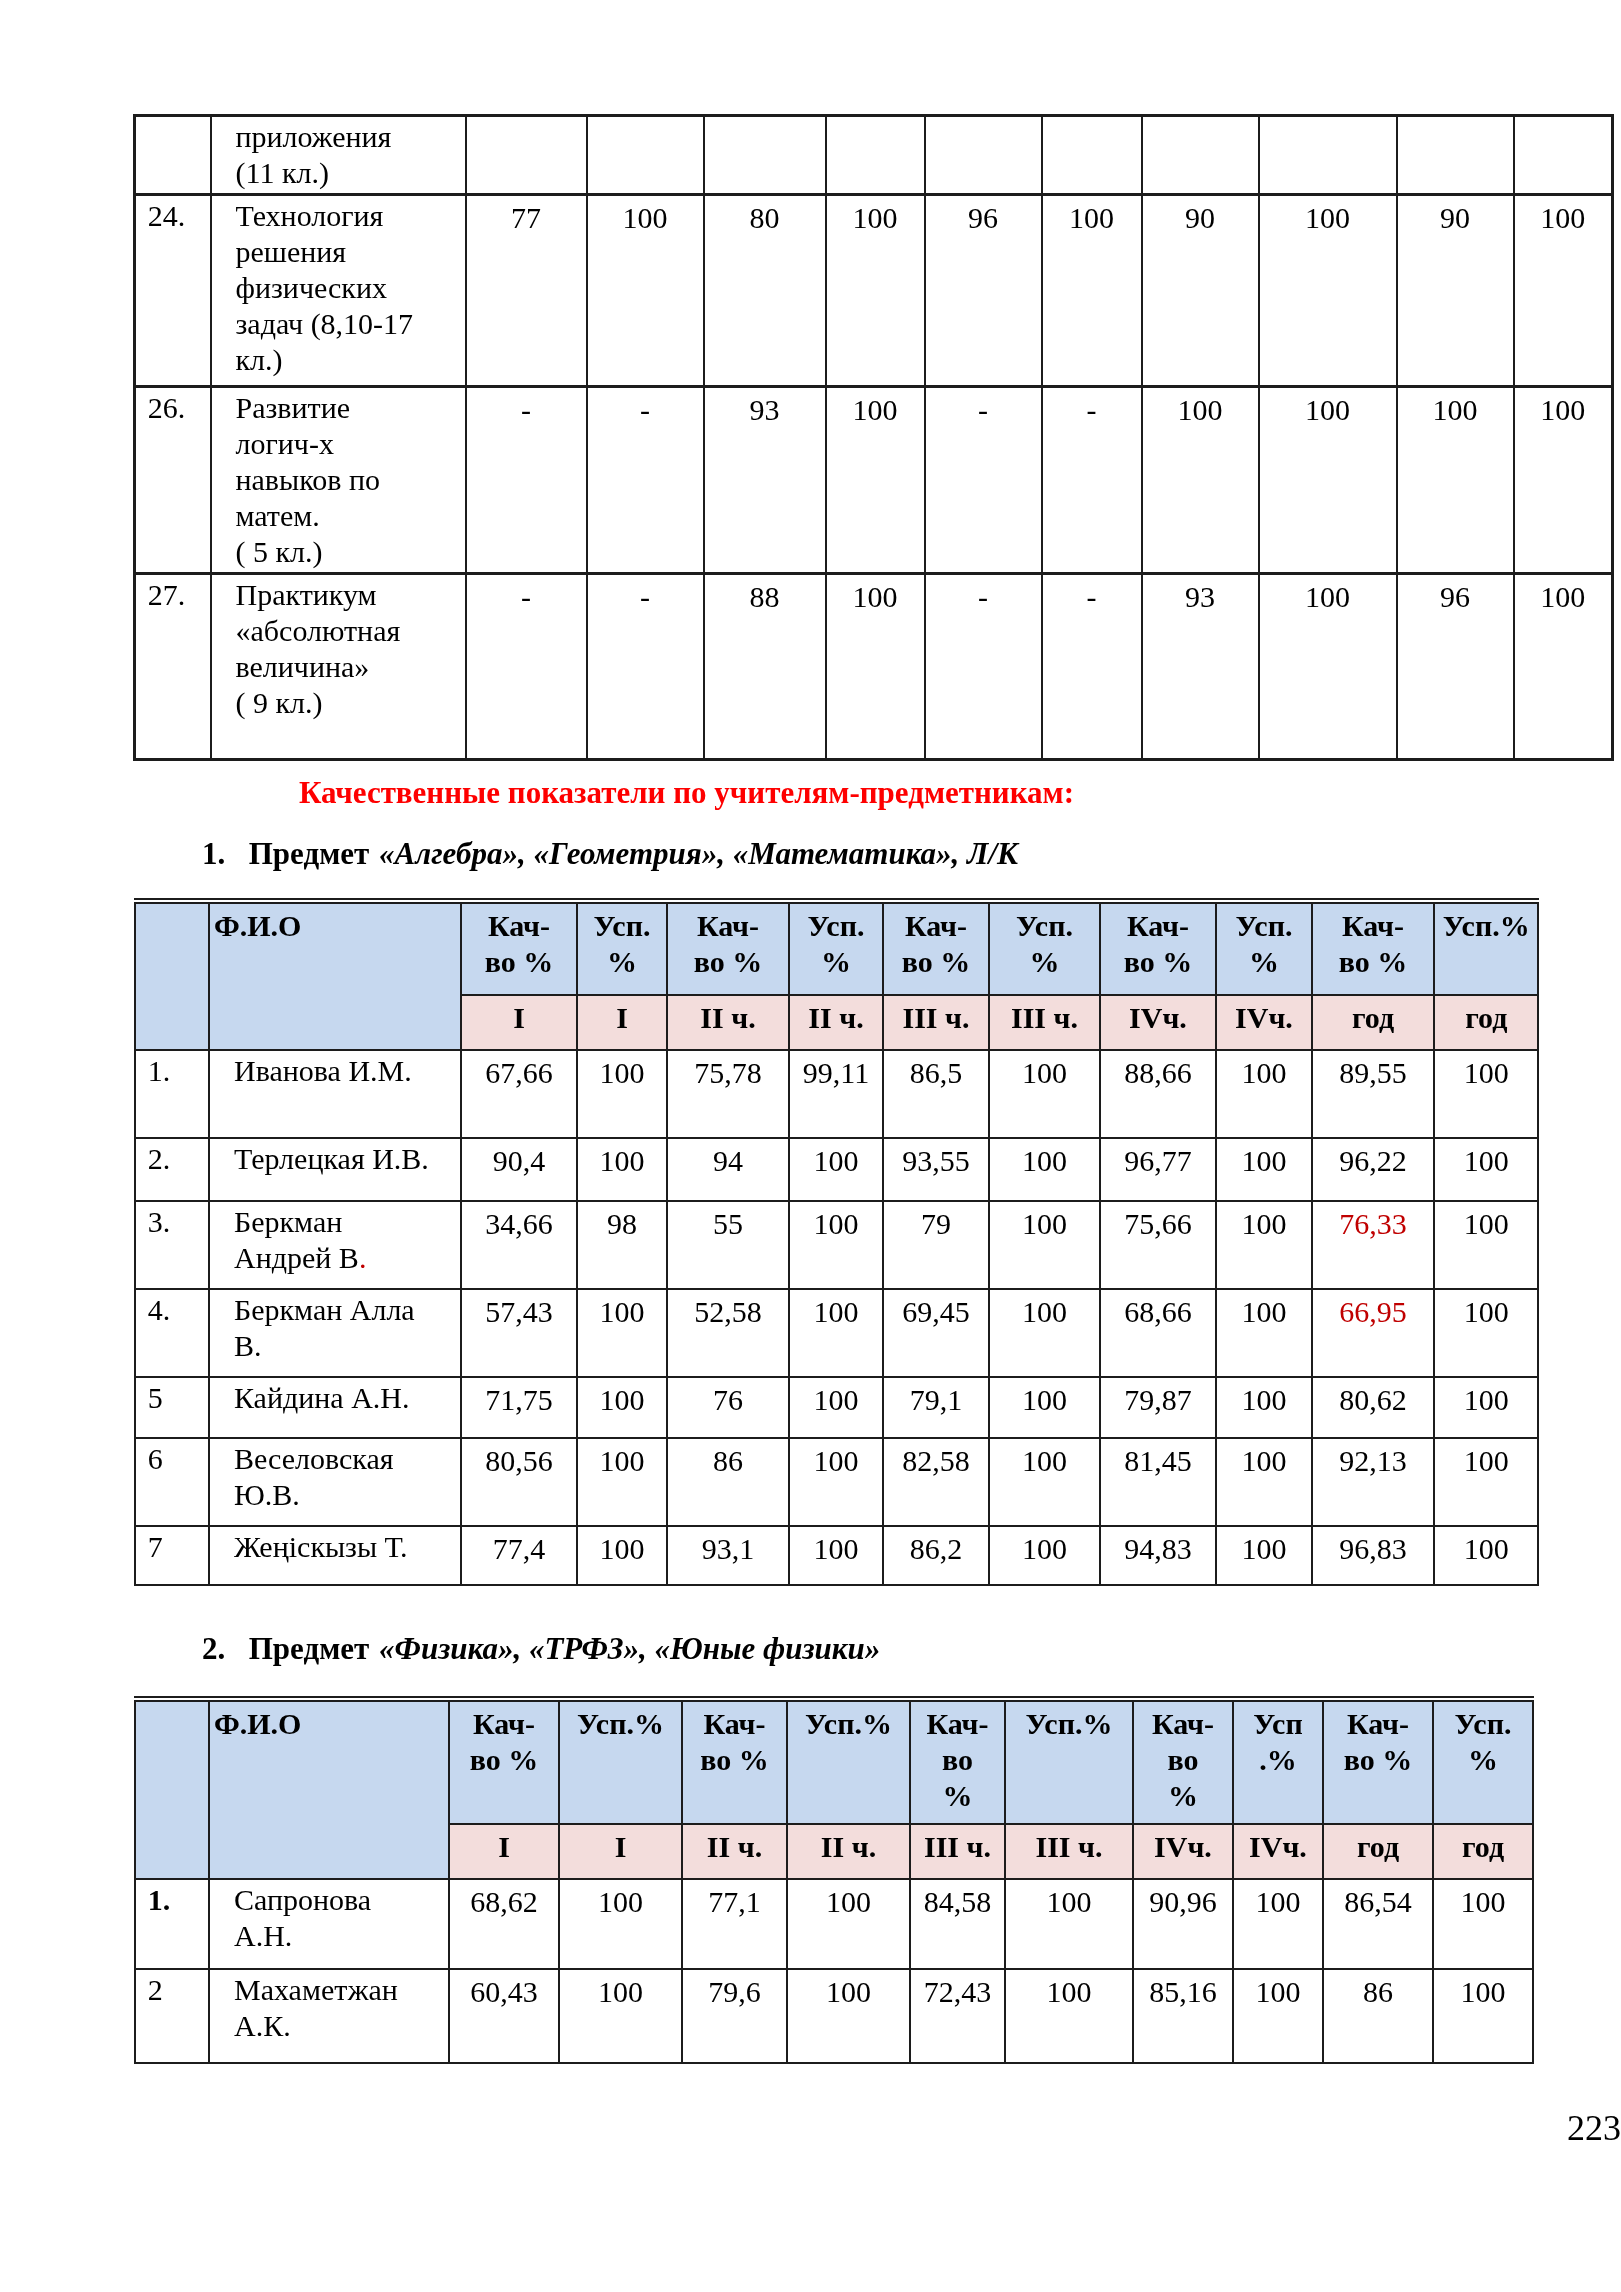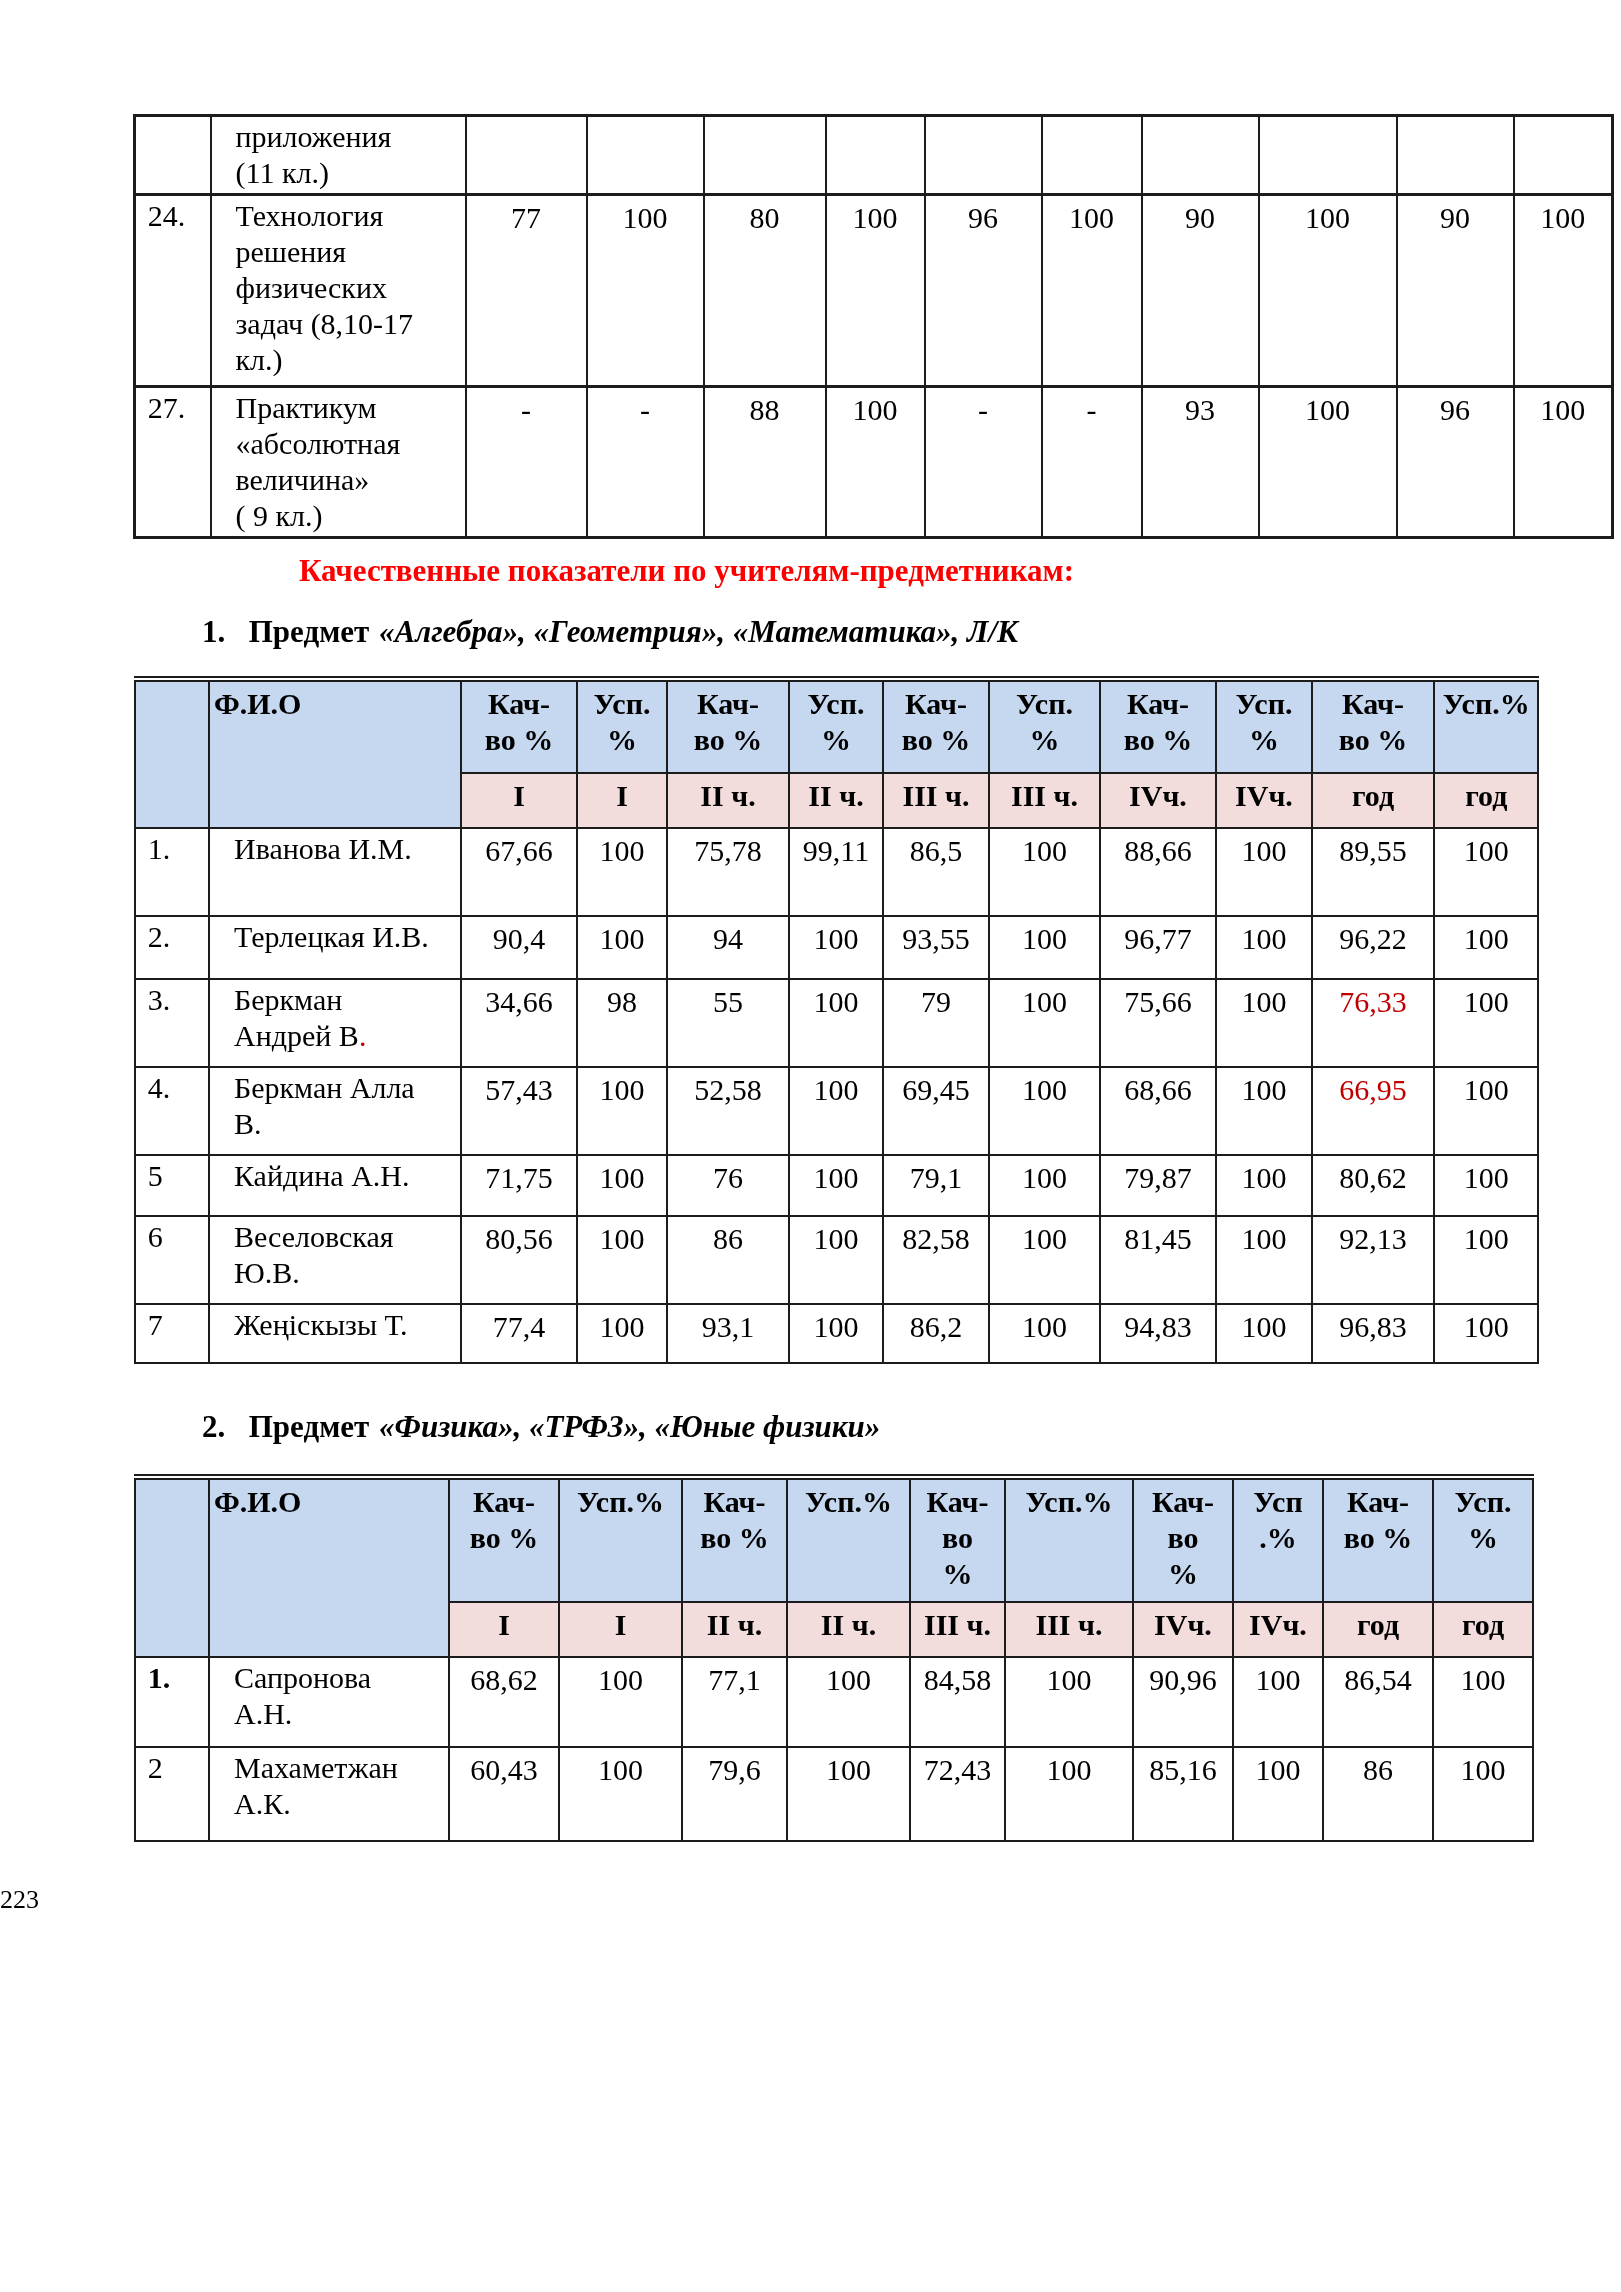--- a/index.html
+++ b/index.html
@@ -64,21 +64,21 @@
   .wnarrow{display:inline-block;max-width:67px;word-break:break-all;}
   
   .main-heading{
     margin-top:13.7px;width:1373px;text-align:center;
     font-size:31px;font-weight:bold;color:var(--hred);
   }
   .section-heading{margin:25.5px 0 0 202px;font-size:31px;font-weight:bold;}
   .section-heading .num{display:inline-block;margin-right:23.5px;}
   .section-heading .subjects{font-style:italic;margin-left:9.8px;}
   .sec2{margin-top:45px;}
-  .pagenum{margin-top:43px;width:1621px;text-align:left;font-size:26px;}
+  .pagenum{margin-top:43px;width:1621px;text-align:right;font-size:36px;}
 </style>
 </head>
 <body>
 
 <table class="t-top">
   <colgroup>
     <col style="width:76px">
       <col style="width:255px">
     <col style="width:121px">
       <col style="width:117px">
@@ -119,20 +119,38 @@
         <td class="valcell">80</td>
         <td class="valcell">100</td>
         <td class="valcell">96</td>
         <td class="valcell">100</td>
         <td class="valcell">90</td>
         <td class="valcell">100</td>
         <td class="valcell">90</td>
         <td class="valcell">100</td>
       </tr>
       <tr>
+        <td class="numcell">26.</td>
+        <td class="namecell">Развитие
+логич-х
+навыков по
+матем.
+( 5 кл.)</td>
+        <td class="valcell">-</td>
+        <td class="valcell">-</td>
+        <td class="valcell">93</td>
+        <td class="valcell">100</td>
+        <td class="valcell">-</td>
+        <td class="valcell">-</td>
+        <td class="valcell">100</td>
+        <td class="valcell">100</td>
+        <td class="valcell">100</td>
+        <td class="valcell">100</td>
+      </tr>
+      <tr>
         <td class="numcell">27.</td>
         <td class="namecell">Практикум
 «абсолютная
 величина»
 ( 9 кл.)</td>
         <td class="valcell">-</td>
         <td class="valcell">-</td>
         <td class="valcell">88</td>
         <td class="valcell">100</td>
         <td class="valcell">-</td>

